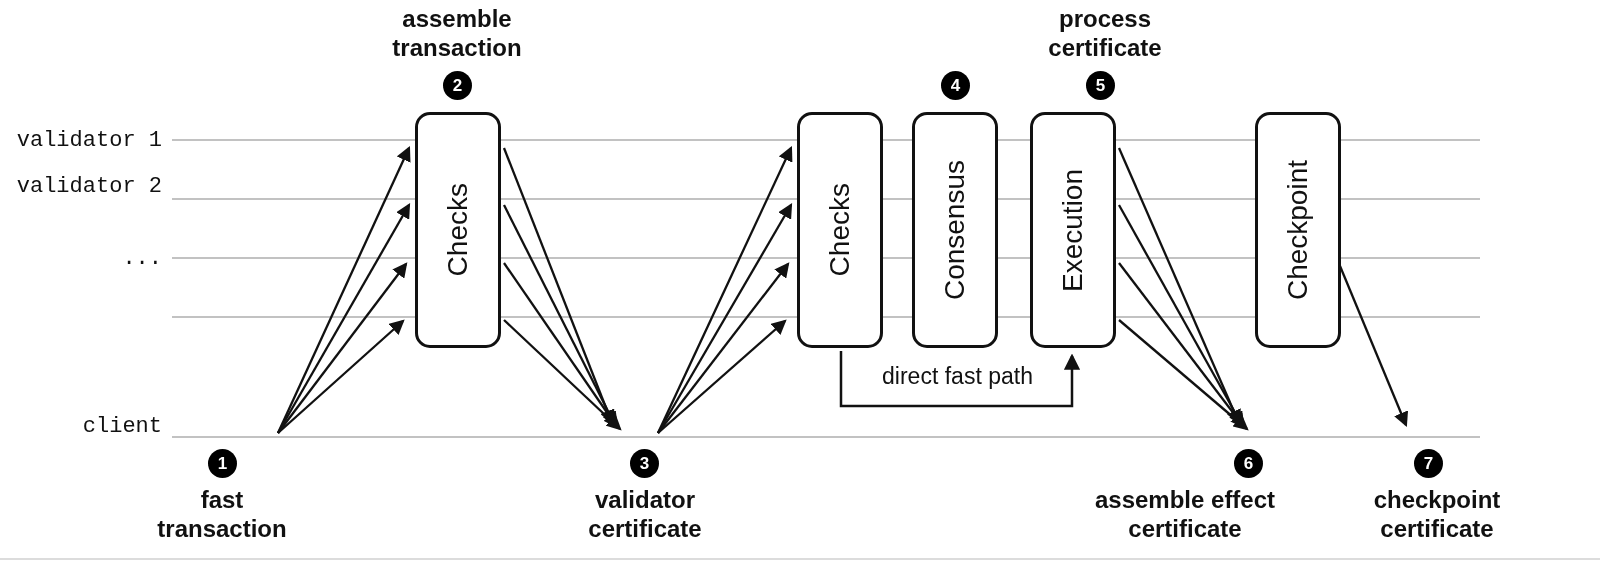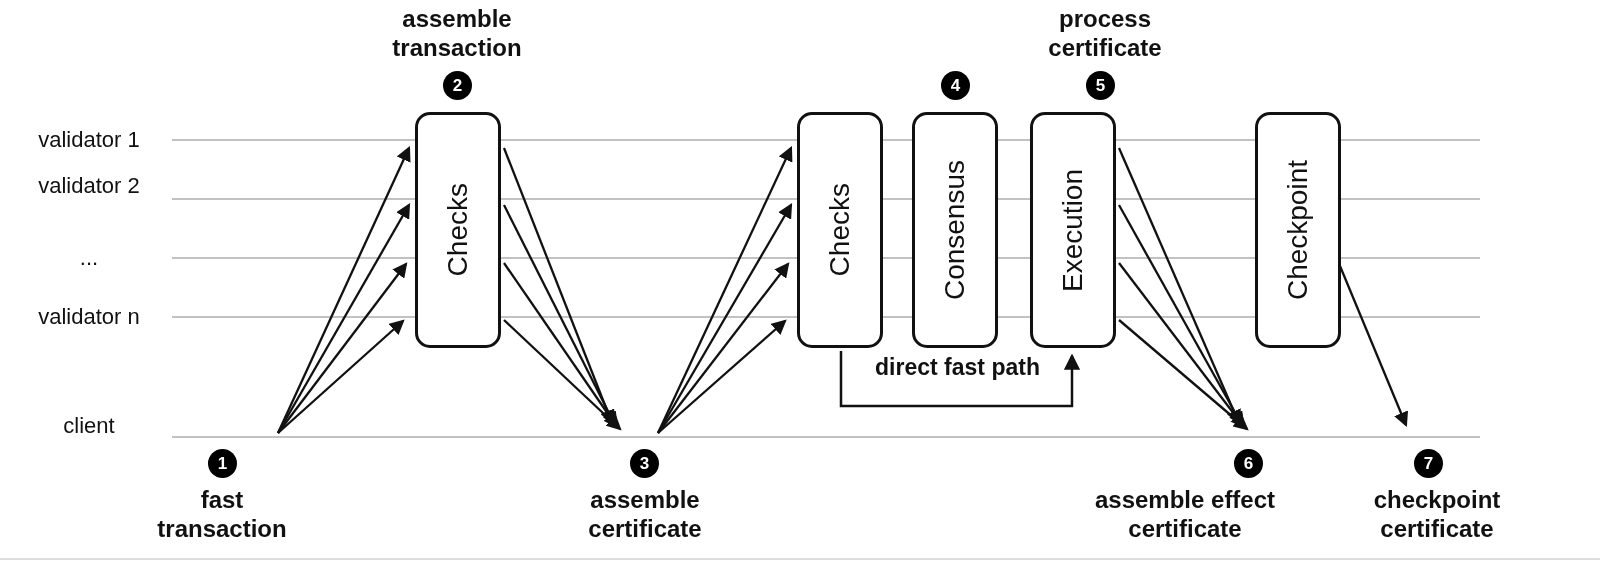--- a/index.html
+++ b/index.html
@@ -4,41 +4,41 @@
 <style>
   * { margin:0; padding:0; box-sizing:border-box; }
   html, body { background:#ffffff; }
   .canvas {
     position:relative; width:1600px; height:571px; background:#ffffff;
     font-family:"Liberation Sans","DejaVu Sans",sans-serif; color:#111111;
     overflow:hidden;
   }
   .wires { position:absolute; left:0; top:0; width:1600px; height:571px; }
   .lane-label {
-    position:absolute; left:16px; width:146px; text-align:center;
-    font-size:22px; transform:translateY(-50%); white-space:nowrap;
+    position:absolute; left:16px; width:146px; text-align:right;
+    font-size:22px; transform:translateY(-50%); white-space:nowrap;font-family:Liberation Mono, monospace;
   }
   .stage {
     position:absolute; top:112px; width:86px; height:236px;
     background:#ffffff; border:3px solid #111111; border-radius:15px;
     display:flex; align-items:center; justify-content:center;
   }
   .stage-text { writing-mode:vertical-rl; transform:rotate(180deg); font-size:28px; }
   .badge {
     position:absolute; width:29px; height:29px; border-radius:50%;
     background:#000000; color:#ffffff;
     display:flex; align-items:center; justify-content:center;
   }
   .badge-num { font-size:17px; font-weight:bold; line-height:1; }
   .step-label {
     position:absolute; text-align:center; font-size:24px; font-weight:bold; line-height:1.22;
   }
   .fastpath-label {
-    position:absolute; left:850px; top:354px; width:215px;
-    font-size:23px; font-weight:bold; text-align:center; white-space:nowrap;
+    position:absolute; left:850px; top:363px; width:215px;
+    font-size:23px; font-weight:normal; text-align:center; white-space:nowrap;
   }
   .bottom-rule {
     position:absolute; left:0; width:1600px; top:558px; height:2px; background:#dcdcdc;
   }
 </style>
 </head>
 <body>
 
 <div class="canvas">
 
@@ -86,21 +86,20 @@
     </g>
 
     <path d="M 841 351 L 841 406 L 1072 406 L 1072 356" fill="none" stroke="#111111" stroke-width="2.5" marker-end="url(#ah)"></path>
 
     <line x1="1340" y1="266" x2="1406" y2="425" stroke="#111111" stroke-width="2.3" marker-end="url(#ah)"></line>
   </svg>
 
   <div class="lane-label" style="top:140px">validator 1</div>
   <div class="lane-label" style="top:186px">validator 2</div>
   <div class="lane-label" style="top:258px">...</div>
-  <div class="lane-label" style="top:317px">validator n</div>
   <div class="lane-label" style="top:426px">client</div>
 
   <div class="stage" style="left:415px">
     <span class="stage-text">Checks</span>
   </div>
   <div class="stage" style="left:797px">
     <span class="stage-text">Checks</span>
   </div>
   <div class="stage" style="left:912px">
     <span class="stage-text">Consensus</span>
@@ -130,21 +129,21 @@
   <div class="badge" style="left:1234px; top:449px">
     <span class="badge-num">6</span>
   </div>
   <div class="badge" style="left:1414px; top:449px">
     <span class="badge-num">7</span>
   </div>
 
   <div class="step-label" style="left:377px; top:4px; width:160px">assemble transaction</div>
   <div class="step-label" style="left:1030px; top:4px; width:150px">process certificate</div>
   <div class="step-label" style="left:137px; top:485px; width:170px">fast transaction</div>
-  <div class="step-label" style="left:560px; top:485px; width:170px">assemble certificate</div>
+  <div class="step-label" style="left:560px; top:485px; width:170px">validator certificate</div>
   <div class="step-label" style="left:1063px; top:485px; width:244px">assemble effect certificate</div>
   <div class="step-label" style="left:1335px; top:485px; width:204px">checkpoint certificate</div>
 
   <div class="fastpath-label">direct fast path</div>
 
   <div class="bottom-rule"></div>
 
 </div>
 
 </body></html>

